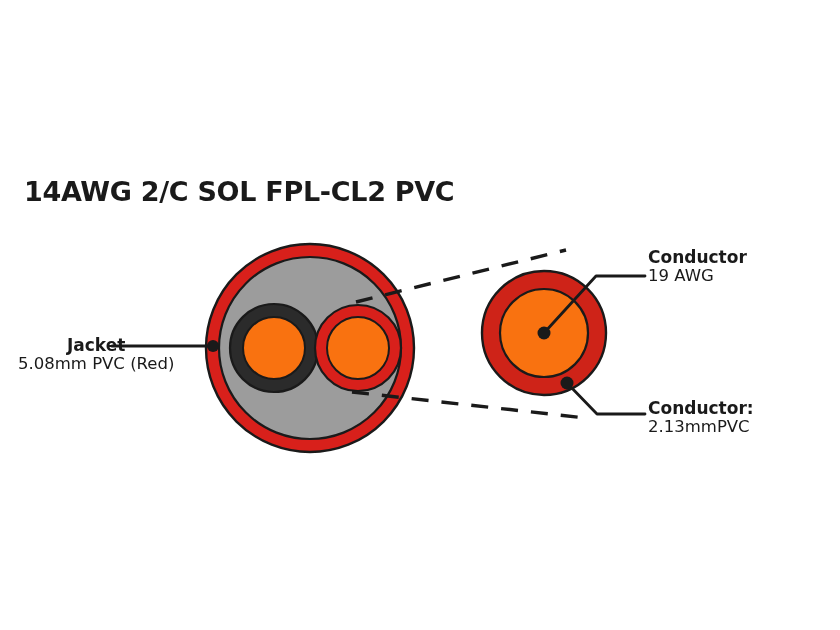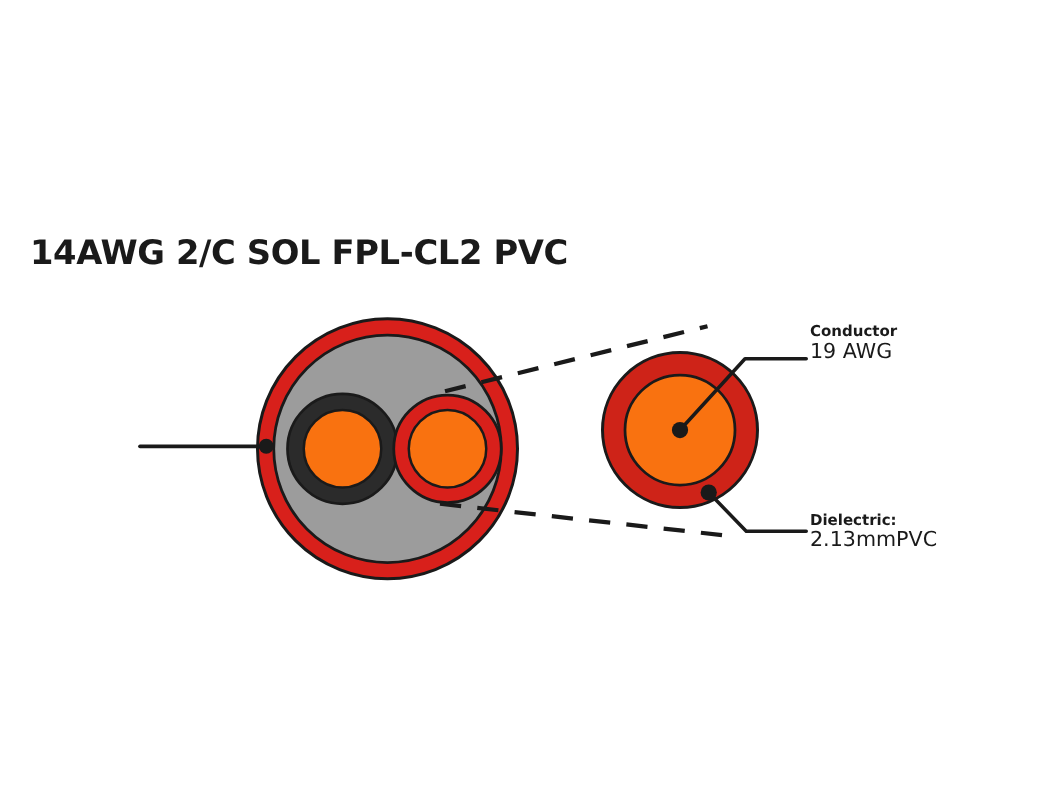--- a/index.html
+++ b/index.html
@@ -10,21 +10,21 @@
     width: 840px;
     height: 630px;
     background: #ffffff;
     font-family: "DejaVu Sans", sans-serif;
     overflow: hidden;
     position: relative;
   }
   #diagram-root {
     position: absolute;
     left: 0;
-    top: 11px;
+    top: 0;
     width: 840px;
     height: 492px;
   }
   .title {
     position: absolute;
     left: 24px;
     top: 176px;
     font-family: "DejaVu Sans", sans-serif;
     font-weight: bold;
     font-size: 27px;
@@ -34,22 +34,23 @@
   }
   .callout {
     position: absolute;
     color: #1a1a1a;
     white-space: nowrap;
     line-height: 1.12;
   }
   .callout .hd {
     font-family: "DejaVu Sans", sans-serif;
     font-weight: bold;
-    font-size: 12px;
+    font-size: 17px;
     display: block;
+    text-align: center;
   }
   .callout .ln {
     font-family: "DejaVu Sans", sans-serif;
     font-weight: normal;
     font-size: 16.5px;
     display: block;
   }
   #callout-jacket {
     left: 18px;
     top: 336px;
@@ -110,24 +111,28 @@
       <polyline points="544,333 596,276 645,276" stroke="#1a1a1a" stroke-width="2.8" fill="none" stroke-linecap="round" stroke-linejoin="round"></polyline>
       <circle cx="544" cy="333" r="6.5" fill="#1a1a1a"></circle>
     </g>
 
     <g>
       <polyline points="567,383 597,414 645,414" stroke="#1a1a1a" stroke-width="2.8" fill="none" stroke-linecap="round" stroke-linejoin="round"></polyline>
       <circle cx="567" cy="383" r="6.5" fill="#1a1a1a"></circle>
     </g>
   </svg>
 
+  <div class="callout" id="callout-jacket">
+    <span class="hd">Jacket</span>
+    <span class="ln">5.08mm PVC (Red)</span>
+  </div>
 
   <div class="callout" id="callout-conductor">
     <span class="hd">Conductor</span>
     <span class="ln">19 AWG</span>
   </div>
 
   <div class="callout" id="callout-dielectric">
-    <span class="hd">Dielectric:</span>
+    <span class="hd">Conductor:</span>
     <span class="ln">2.13mmPVC</span>
   </div>
 
 </div>
 
 </body></html>

